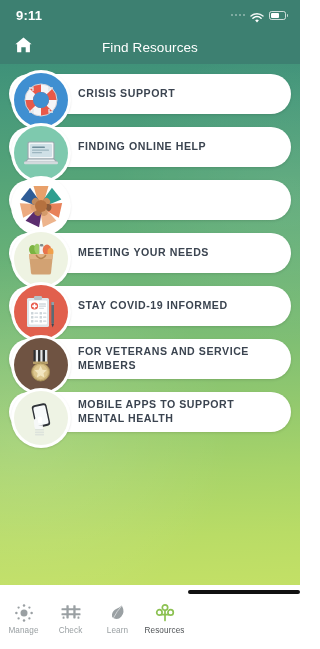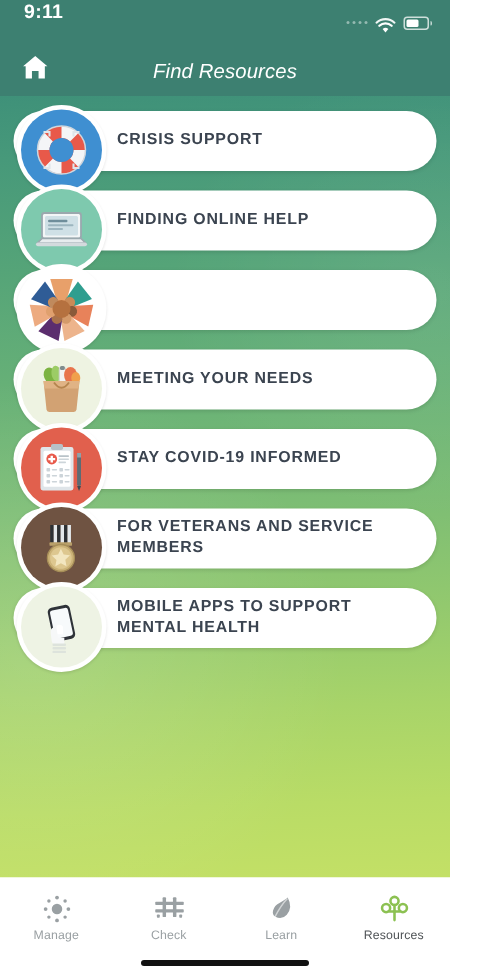--- a/index.html
+++ b/index.html
@@ -8,21 +8,21 @@
     font-family:"Liberation Sans", sans-serif;
     background:#ffffff;
     overflow:hidden;
     position:relative;
   }
   #phone { width:300px; height:649px; position:relative; overflow:hidden; background:#fff; }
 
   
   .statusbar {
     height:30px; background:#3d8071;
-    display:flex; justify-content:space-between;
+    display:flex; align-items:center; justify-content:space-between;
     padding:0 14px 0 16px; position:relative; z-index:5;gap:10px;
   }
   .clock { color:#fff; font-size:13px; font-weight:700; letter-spacing:.2px; }
   .status-right { display:flex; align-items:center; gap:5px; }
   .sig-dots { display:flex; align-items:flex-end; gap:1.5px; }
   .sig-dots i { display:block; width:2.5px; height:2.5px; border-radius:50%; background:rgba(255,255,255,.45); }
   .wifi-ic { width:14px; height:11px; position:relative; }
   .batt { width:17px; height:9px; border:1.3px solid rgba(255,255,255,.75); border-radius:2.5px; position:relative; }
   .batt::after { content:""; position:absolute; right:-3.2px; top:2.2px; width:1.6px; height:3.4px; background:rgba(255,255,255,.7); border-radius:0 1px 1px 0; }
   .batt i { position:absolute; left:1px; top:1px; bottom:1px; width:52%; background:#fff; border-radius:1px; display:block; }
@@ -30,21 +30,20 @@
   
   .header {
     height:34px; background:#3d8071;
     display:flex; align-items:center; position:relative; z-index:5;
   }
   .home-btn { width:46px; height:34px; display:flex; align-items:center; justify-content:center; }
   .title {
     position:absolute; left:0; right:0; text-align:center;
     color:#fff; font-size:13.5px; font-weight:400; letter-spacing:.1px;
     pointer-events:none;
-    font-style:italic;
   }
 
   
   .content {
     position:absolute; top:64px; left:0; right:0; bottom:64px;
     background:linear-gradient(178deg,
       #3f9179 0%, #47997a 8%,
       #55a478 22%, #66b077 36%,
       #7cbd74 52%, #93c96e 66%,
       #a8d469 78%, #b9dc66 90%, #c3e066 100%);
@@ -83,21 +82,21 @@
   .card-label {
     margin-left:69px; padding-right:12px;
     font-size:10.6px; font-weight:700; letter-spacing:.55px;
     color:#3b4450; line-height:1.28;
     white-space:pre-line;
   }
 
   
   .tabbar {
     position:absolute; bottom:0; left:0; right:0; height:64px;
-    background:#fff; display:flex; flex-direction:column;
+    background:#fff; display:flex; 
     border-top:none; z-index:6;
   }
   .tabs { display:flex; flex:1; align-items:center; }
   .tab { flex:1; display:flex; flex-direction:column; align-items:center; justify-content:center; gap:3px; padding-top:3px; }
   .tab-ic { height:20px; display:flex; align-items:center; justify-content:center; }
   .tab-lbl { font-size:8.2px; color:#9aa0a3; letter-spacing:.1px; }
   .tab.active .tab-lbl { color:#4f5356; font-weight:400; }
   .home-indicator { height:14px; display:flex; align-items:center; justify-content:center; }
   .home-indicator i { display:block; width:112px; height:4px; border-radius:3px; background:#111; }
 </style>

